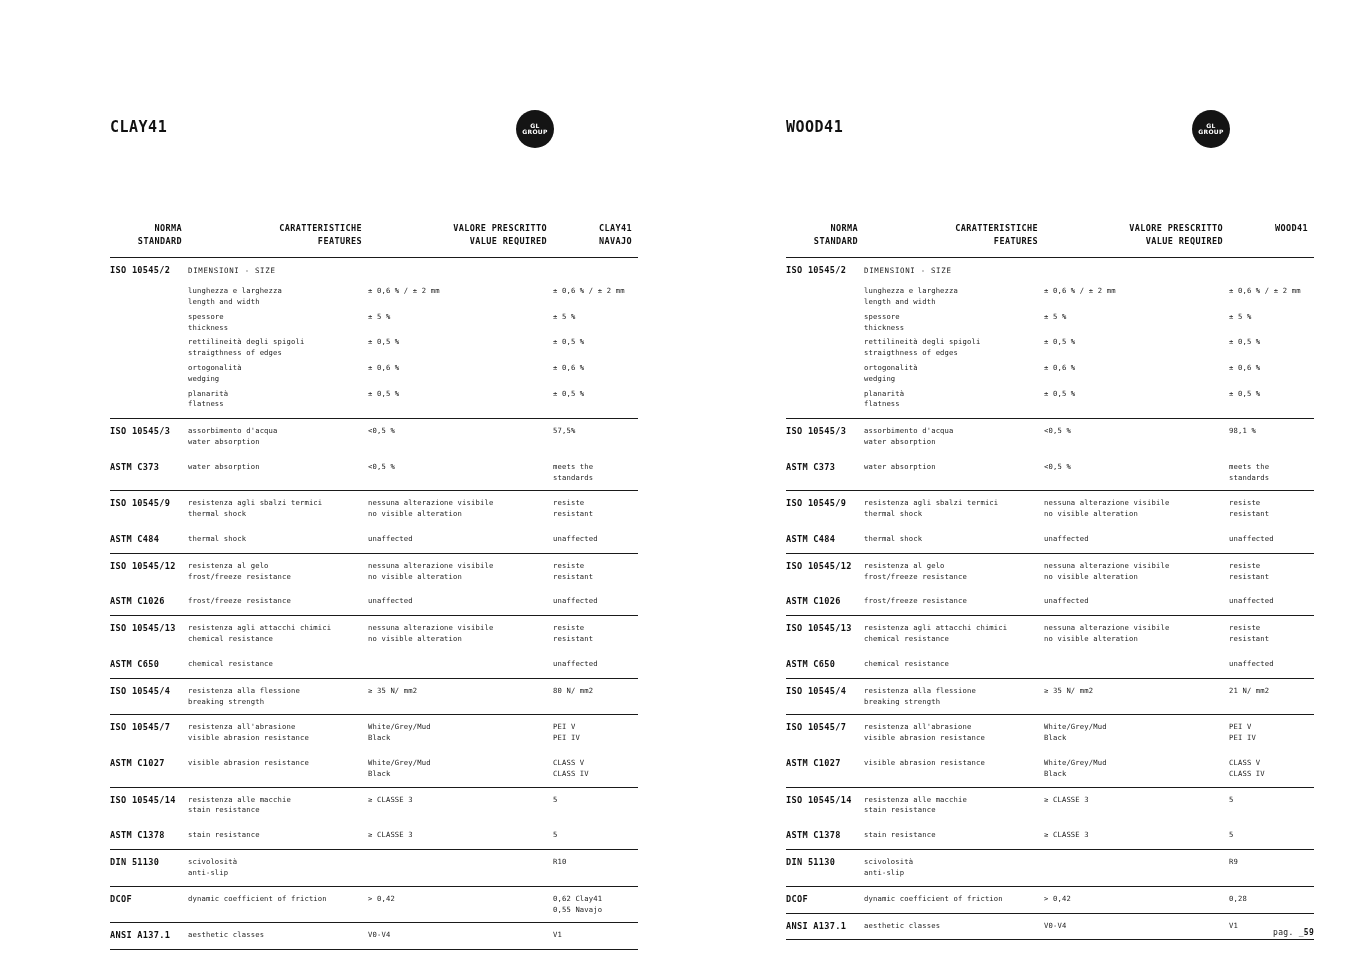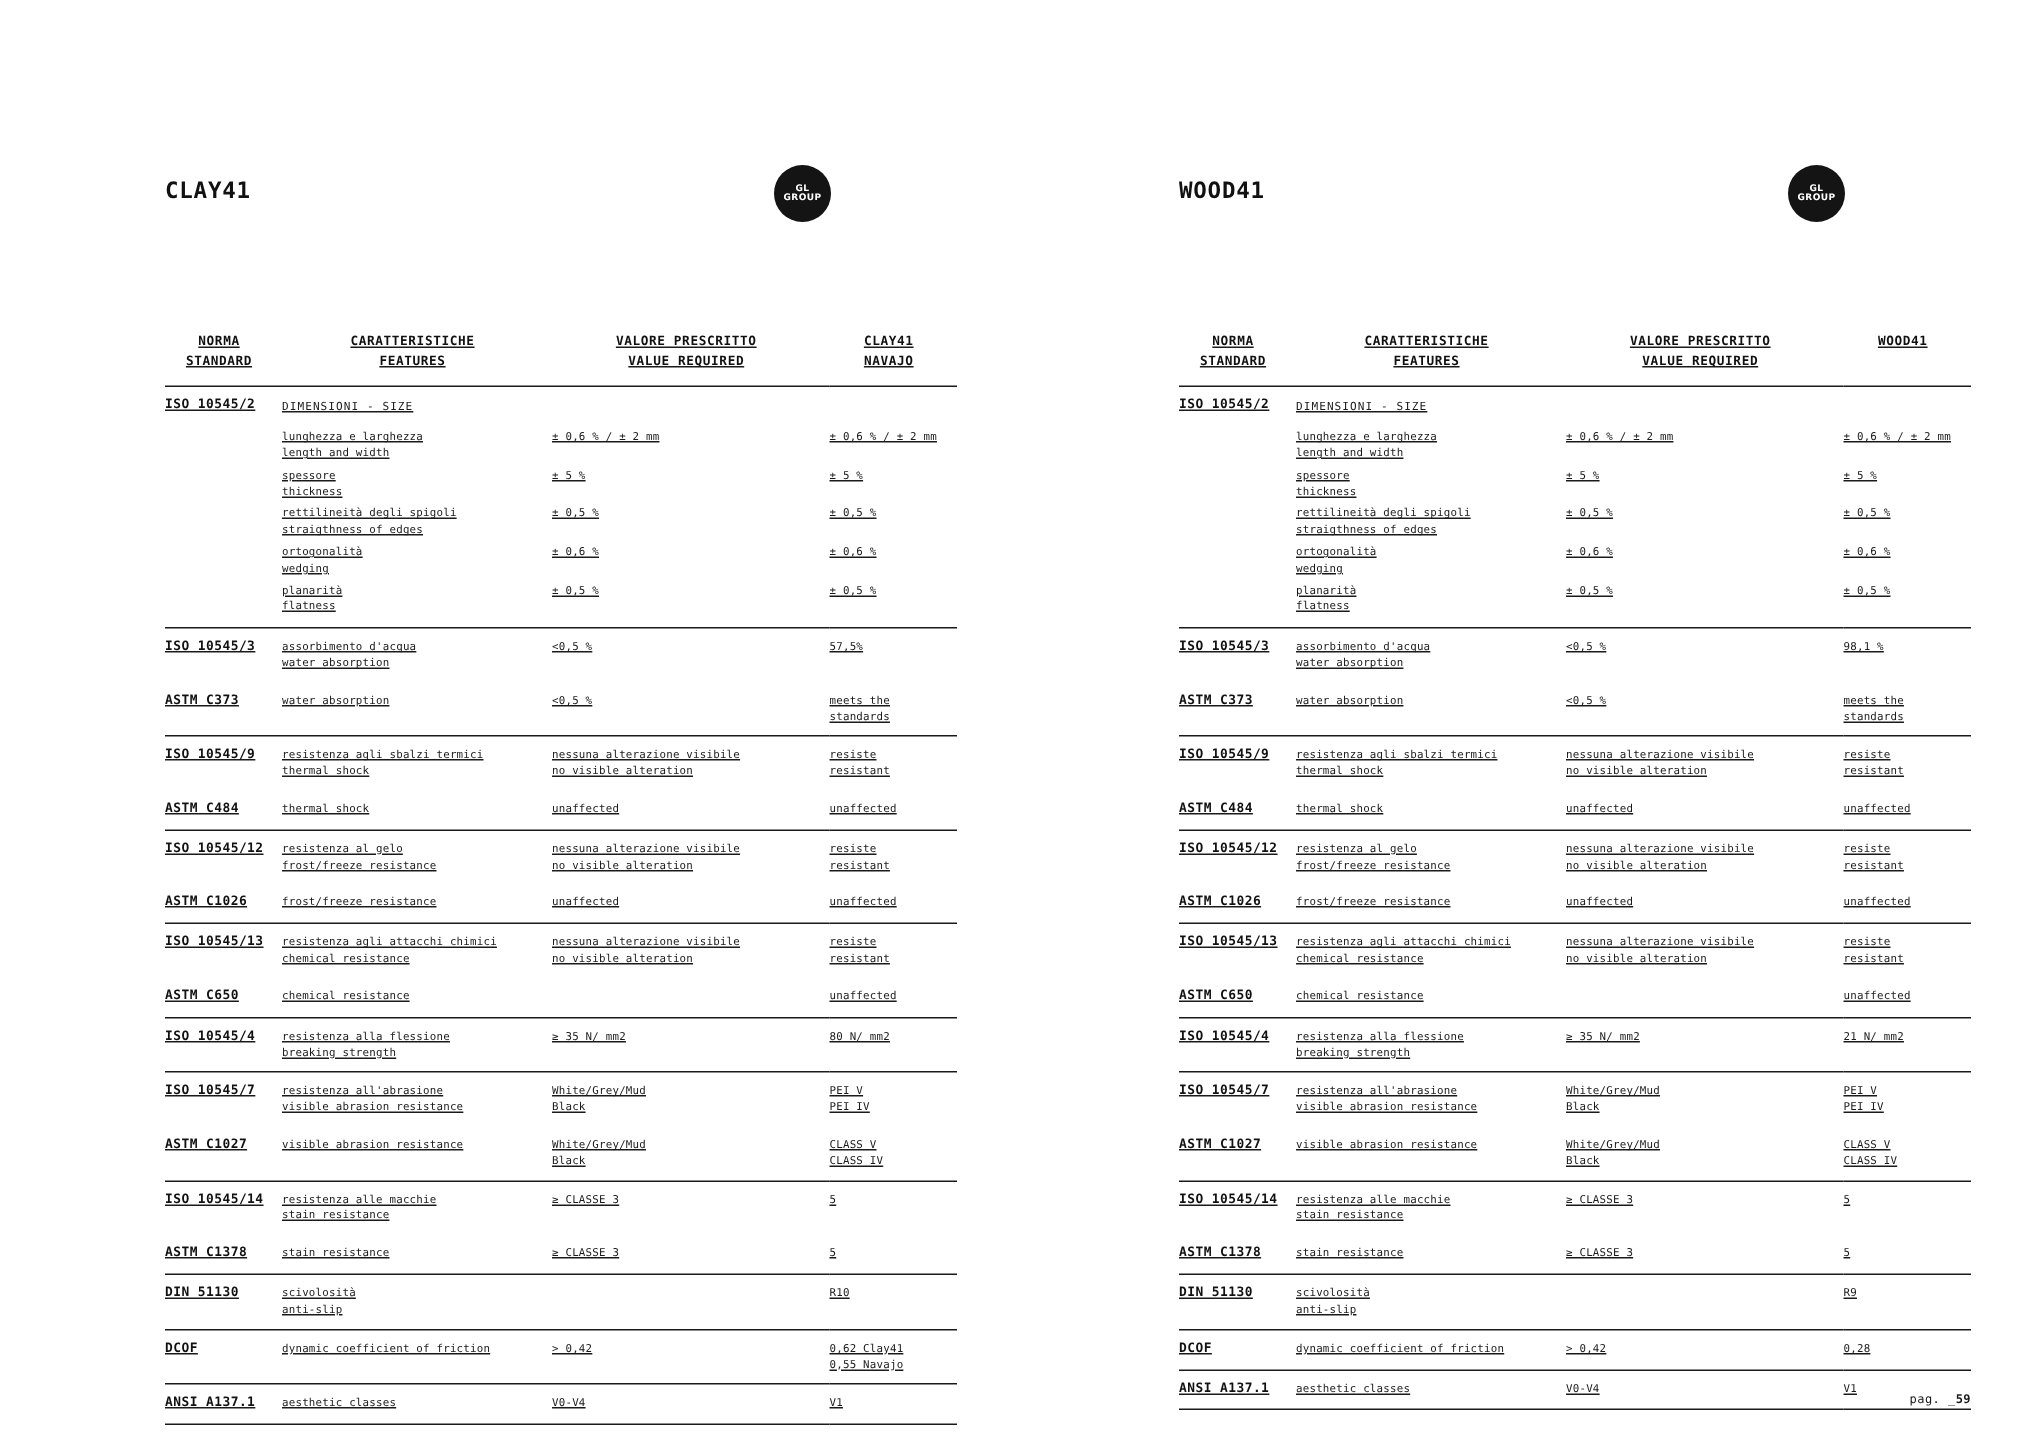--- a/index.html
+++ b/index.html
@@ -12,21 +12,20 @@
     height: 959px;
     font-family: "DejaVu Sans Mono", monospace;
     color: #1a1a1a;
     position: relative;
     overflow: hidden;
   }
   .spread {
     display: flex;
     width: 1356px;
     height: 959px;
-    text-decoration: underline;
   }
   .page {
     width: 678px;
     height: 959px;
     position: relative;
     box-sizing: border-box;
   }
   .page.left { padding: 0 40px 0 110px; }
   .page.right { padding: 0 42px 4px 108px; }
 
@@ -72,21 +71,21 @@
     border-collapse: collapse;
     table-layout: fixed;
     margin-top: 72px;
   }
   table.spec col.c-norma { width: 78px; }
   table.spec col.c-feat  { width: 180px; }
   table.spec col.c-req   { width: 185px; }
   table.spec col.c-val   { width: auto; }
 
   thead th {
-    text-align: center;
+    text-align: right;
     vertical-align: top;
     font-family: "DejaVu Sans Mono", monospace;
     font-size: 8.5px;
     font-weight: bold;
     letter-spacing: 0.4px;
     line-height: 1.55;
     padding: 0 6px 9px 0;
     color: #111;
     margin-top: 40px;
   }

